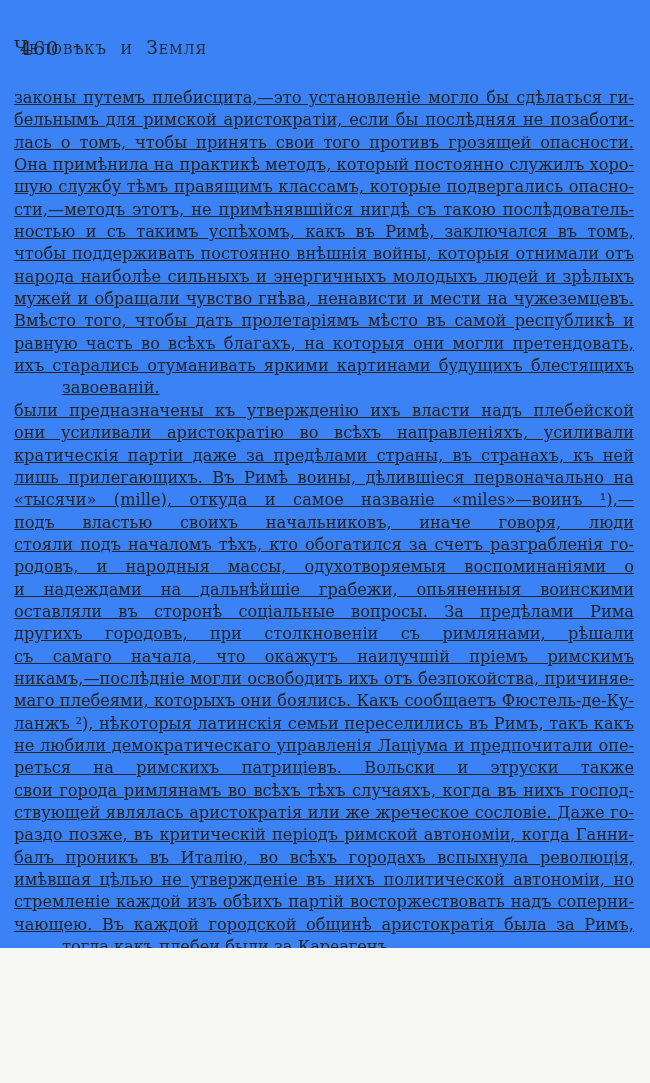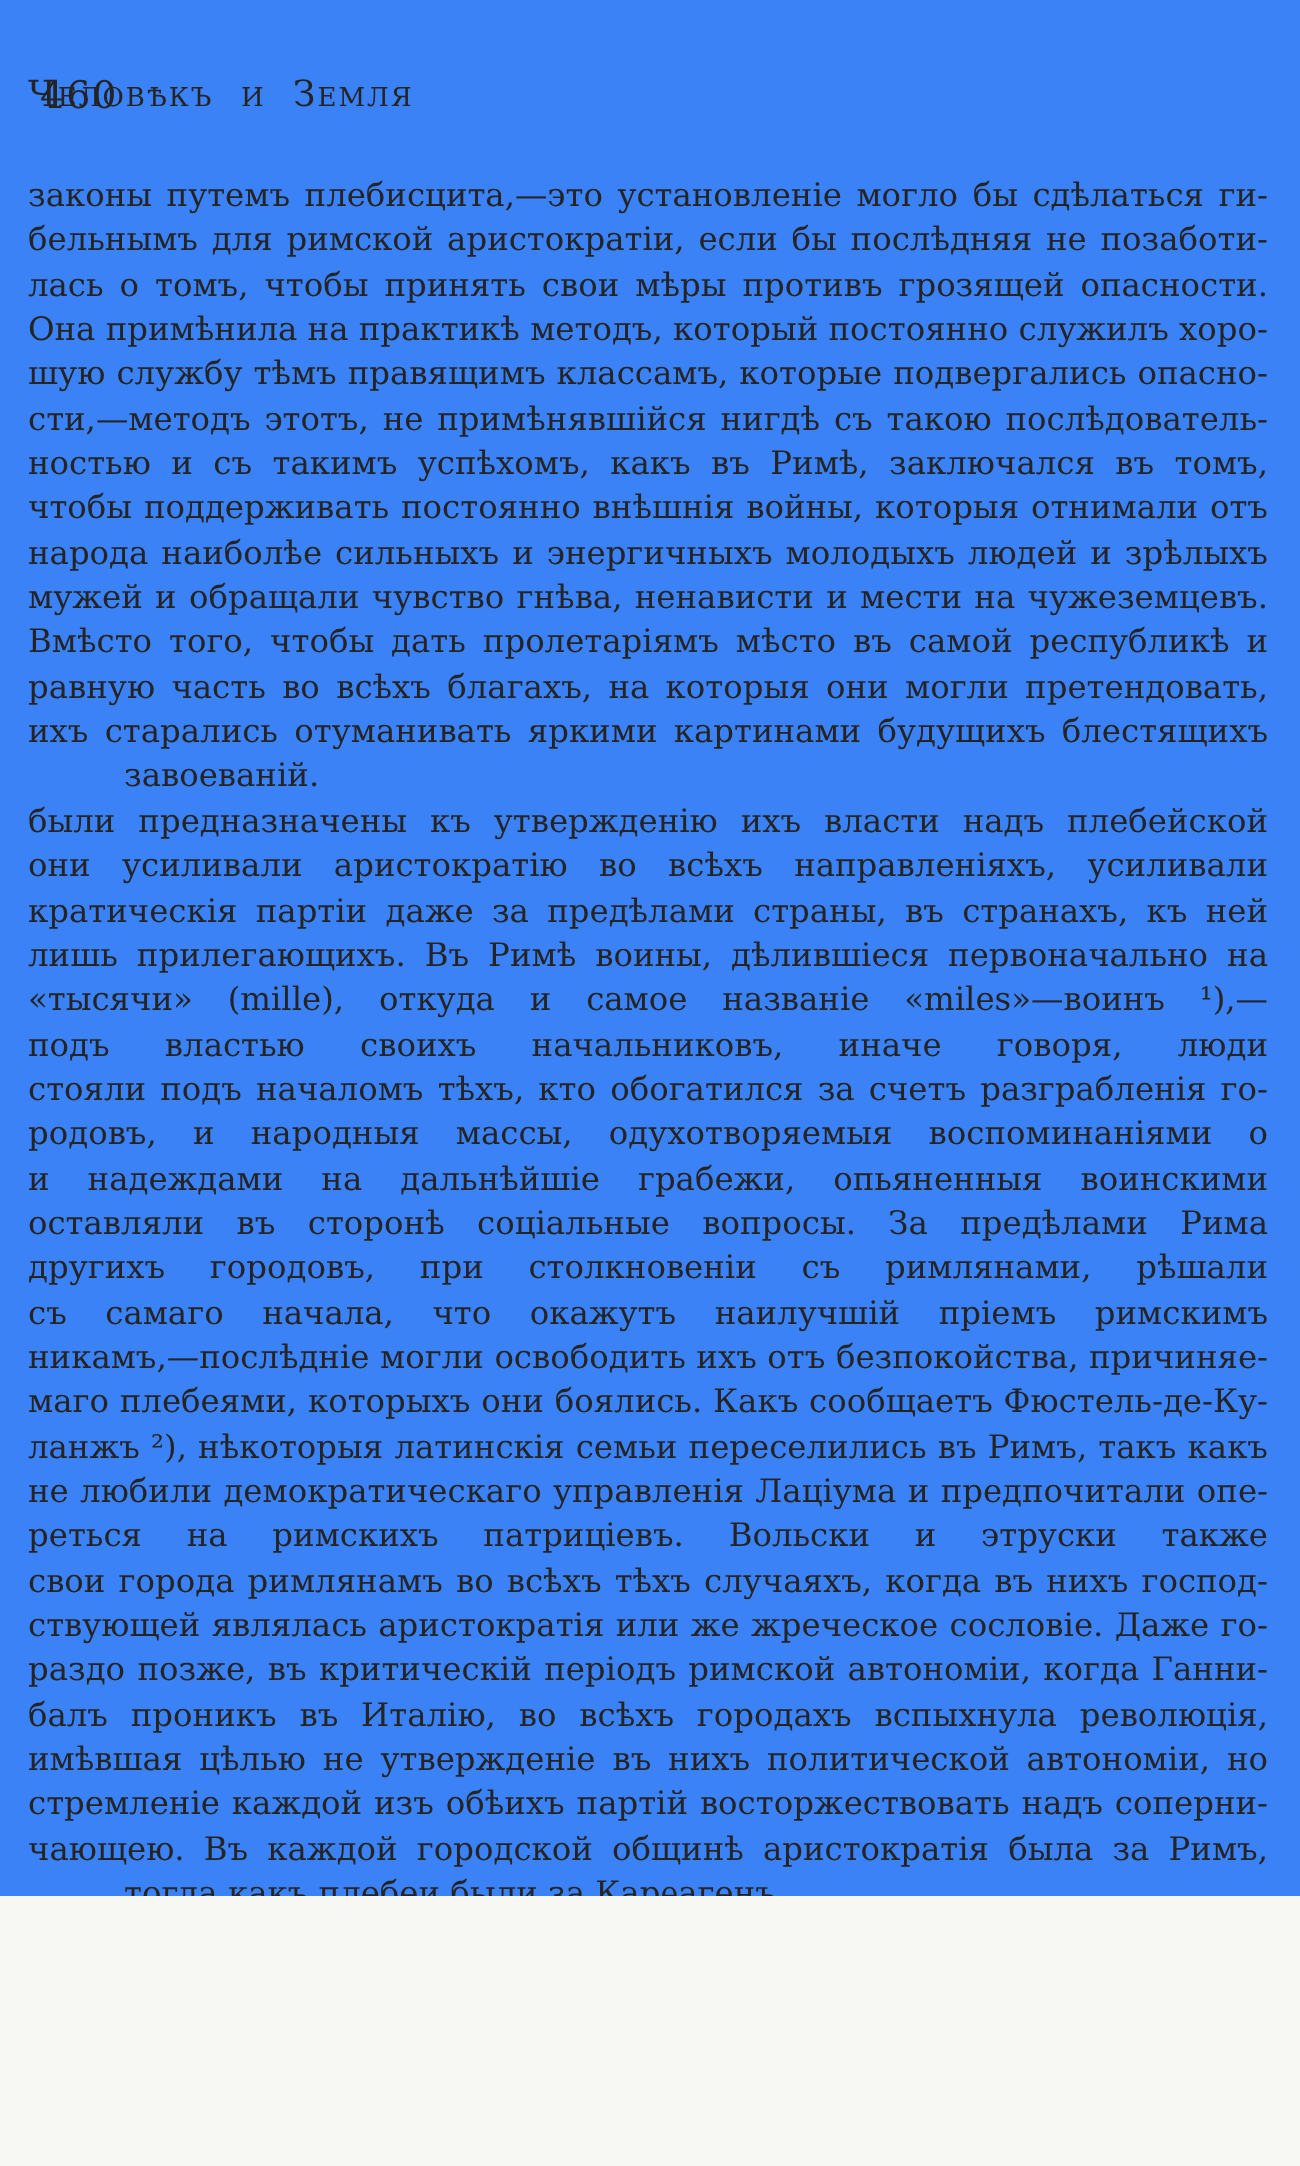--- a/index.html
+++ b/index.html
@@ -25,20 +25,21 @@
   }
   .textblock { position:absolute; top:87px; left:14px; width:620px; }
   .para { margin:0; padding:0; }
   .tline {
     font-size:16.2px;
     line-height:22.35px;
     height:22.35px;
     text-align:justify;
     text-align-last:justify;
     overflow:hidden;
+    text-decoration:underline;
   }
   .tline.lastline { text-align-last:left;margin-left:48px; }
   .tline.indent { text-indent:30px; }
   .fn-sep {
     position:absolute; top:995px; left:14px;
     width:182px; height:0;
     border-top:2px solid #333;
   }
   .footnote {
     position:absolute; top:1008px; left:14px; width:620px;
@@ -54,21 +55,21 @@
 <div class="page">
   <div class="header">
     <span class="pagenum">460</span>
     <div class="running-title">Человѣкъ и Земля</div>
   </div>
 
   <div class="textblock">
       <div class="para">
         <div class="tline">законы путемъ плебисцита,—это установленіе могло бы сдѣлаться ги-</div>
         <div class="tline">бельнымъ для римской аристократіи, если бы послѣдняя не позаботи-</div>
-        <div class="tline">лась о томъ, чтобы принять свои мѣры противъ грозящей опасности.</div>
+        <div class="tline">лась о томъ, чтобы принять свои того противъ грозящей опасности.</div>
         <div class="tline">Она примѣнила на практикѣ методъ, который постоянно служилъ хоро-</div>
         <div class="tline">шую службу тѣмъ правящимъ классамъ, которые подвергались опасно-</div>
         <div class="tline">сти,—методъ этотъ, не примѣнявшійся нигдѣ съ такою послѣдователь-</div>
         <div class="tline">ностью и съ такимъ успѣхомъ, какъ въ Римѣ, заключался въ томъ,</div>
         <div class="tline">чтобы поддерживать постоянно внѣшнія войны, которыя отнимали отъ</div>
         <div class="tline">народа наиболѣе сильныхъ и энергичныхъ молодыхъ людей и зрѣлыхъ</div>
         <div class="tline">мужей и обращали чувство гнѣва, ненависти и мести на чужеземцевъ.</div>
         <div class="tline">Вмѣсто того, чтобы дать пролетаріямъ мѣсто въ самой республикѣ и</div>
         <div class="tline">равную часть во всѣхъ благахъ, на которыя они могли претендовать,</div>
         <div class="tline">ихъ старались отуманивать яркими картинами будущихъ блестящихъ</div>

